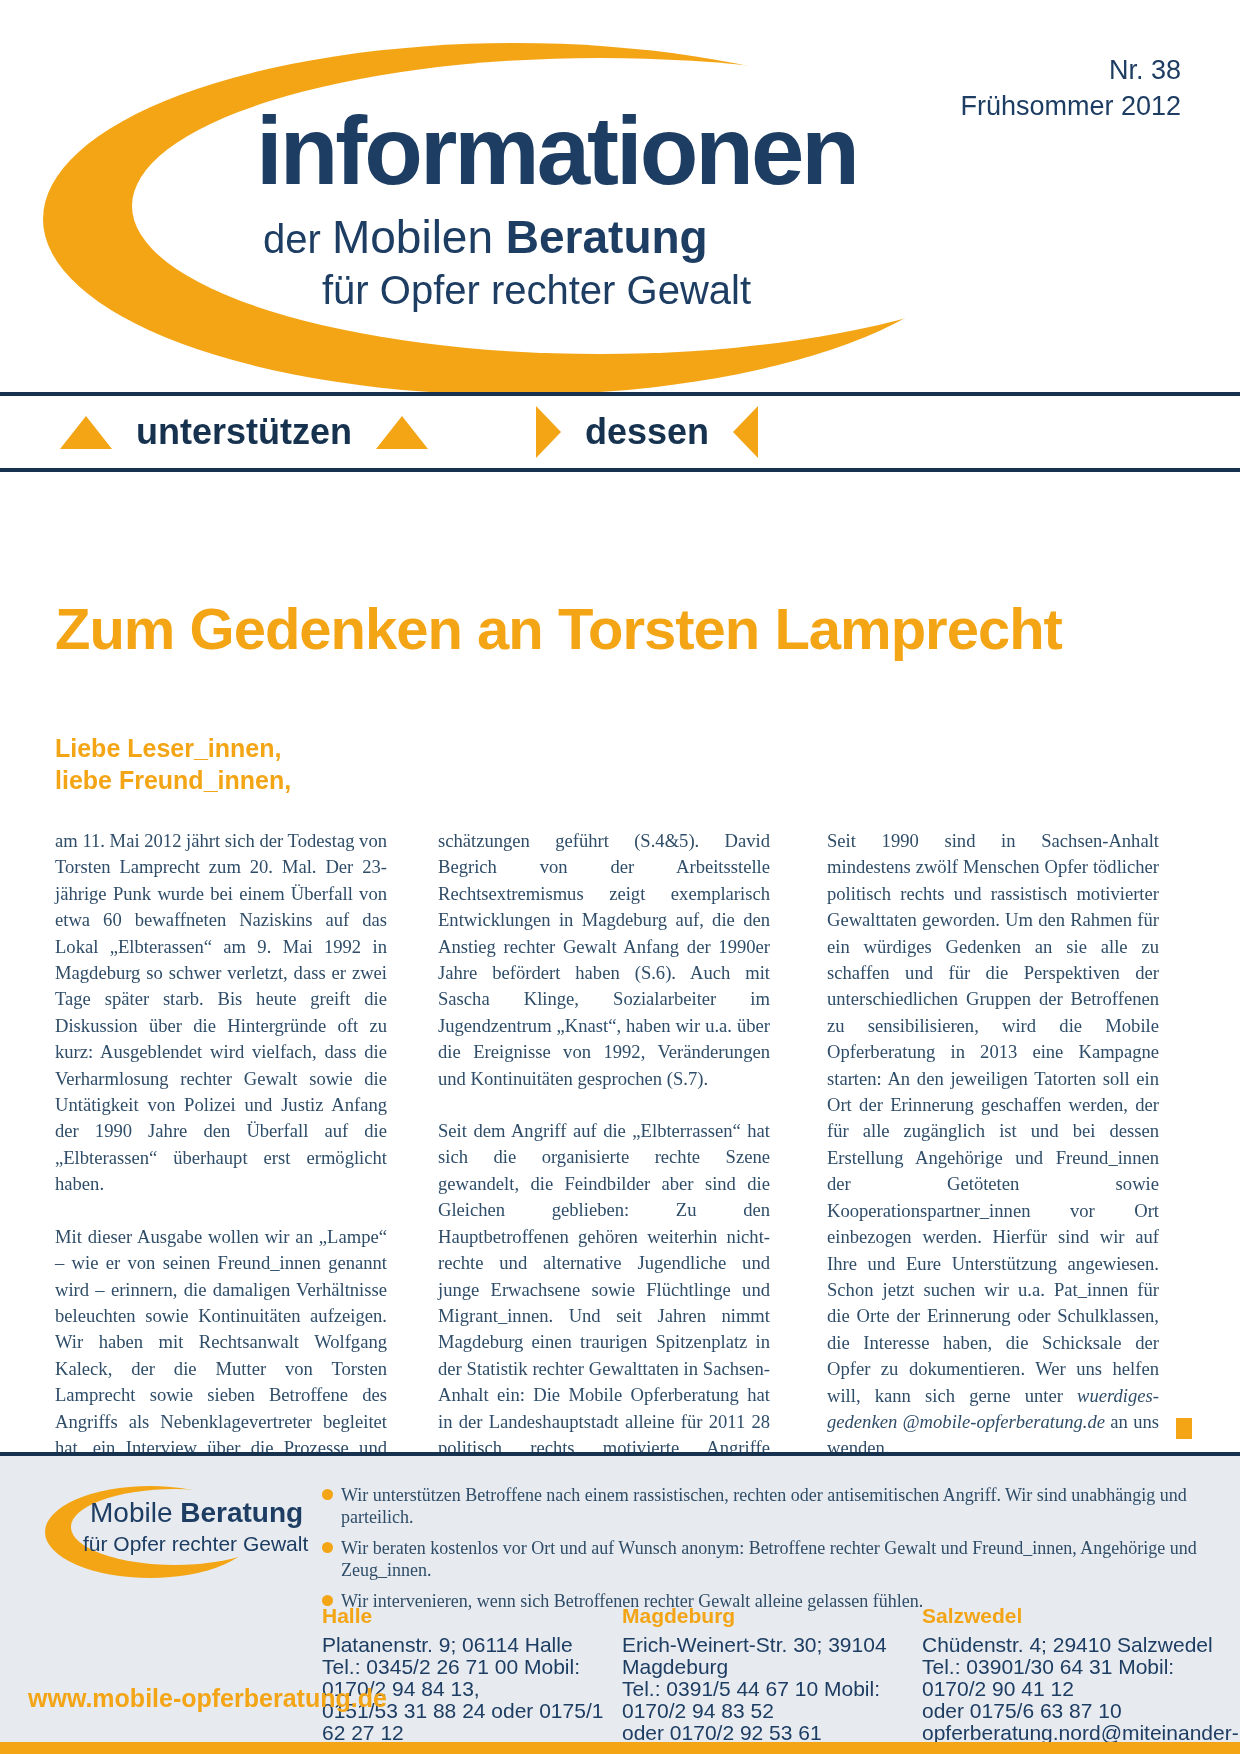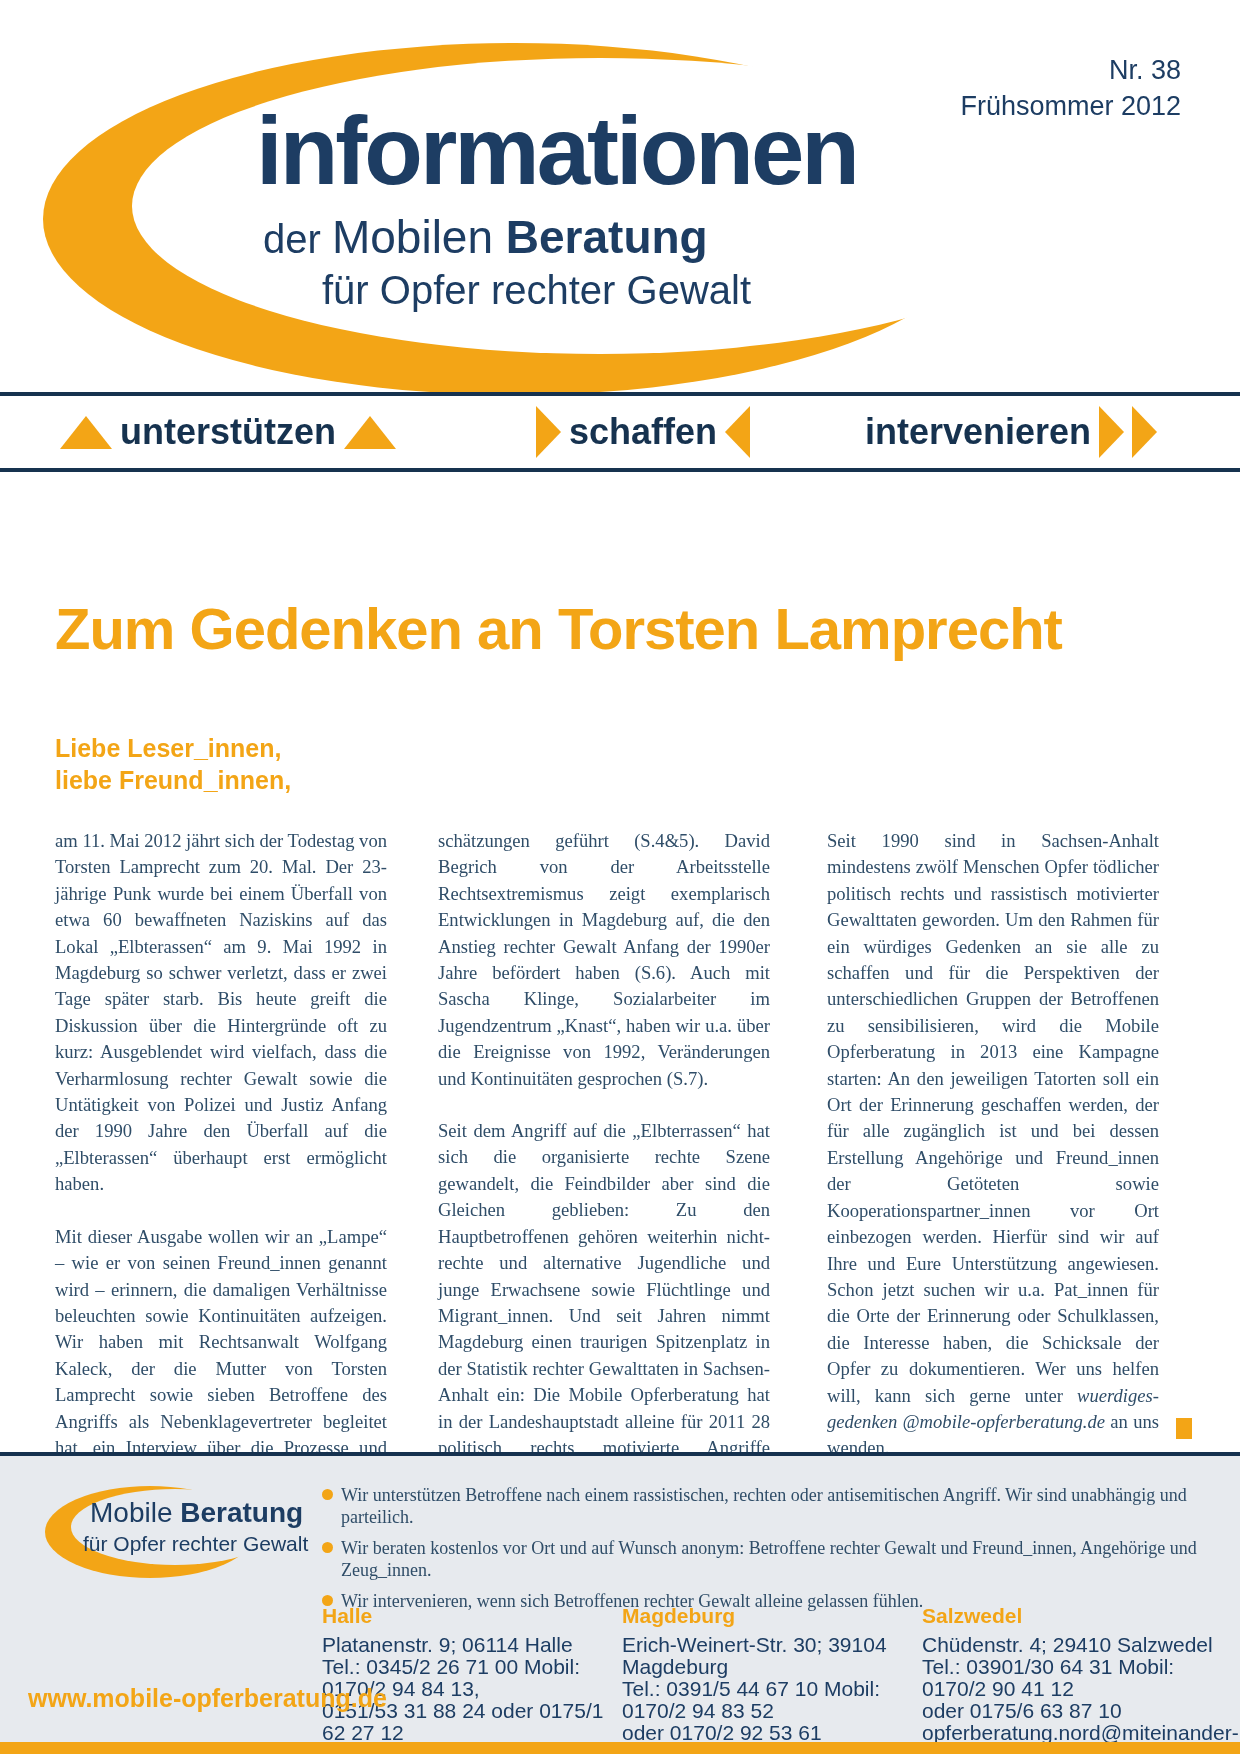--- a/index.html
+++ b/index.html
@@ -28,21 +28,21 @@
   .title-sub1{position:absolute;left:263px;top:210px;white-space:nowrap;color:var(--navy);}
   .title-sub1 .s-der{font-size:40px;font-weight:400;}
   .title-sub1 .s-mob{font-size:46px;font-weight:400;}
   .title-sub1 .s-ber{font-size:46px;font-weight:700;}
   .title-sub2{position:absolute;left:322px;top:268px;font-size:40px;font-weight:400;color:var(--navy);white-space:nowrap;}
   
   .rule{position:absolute;left:0;width:1240px;height:4px;background:var(--navy-dark);}
   .rule-a{top:392px;}
   .rule-b{top:468px;}
   .rule-c{top:1452px;}
-  .band-group{position:absolute;top:396px;height:72px;display:flex;align-items:center;gap:8px;}
+  .band-group{position:absolute;top:396px;height:72px;display:flex;align-items:center;gap:24px;}
   .band-word{font-size:36px;font-weight:700;color:var(--navy-dark);white-space:nowrap;}
   .bg-1{left:60px;}
   .bg-2{left:536px;}
   .bg-3{left:865px;}
   .tri{width:0;height:0;display:inline-block;}
   .tri-up{border-left:26px solid transparent;border-right:26px solid transparent;border-bottom:33px solid var(--orange);}
   .tri-right{border-top:26px solid transparent;border-bottom:26px solid transparent;border-left:25px solid var(--orange);}
   .tri-left{border-top:26px solid transparent;border-bottom:26px solid transparent;border-right:25px solid var(--orange);}
   
   .kicker{position:absolute;left:55px;top:546px;margin:0;font-size:47px;line-height:54px;
@@ -109,27 +109,22 @@
 
   <div class="rule rule-a"></div>
 
   <div class="band-group bg-1">
     <span class="tri tri-up"></span>
     <span class="band-word">unterstützen</span>
     <span class="tri tri-up"></span>
   </div>
   <div class="band-group bg-2">
     <span class="tri tri-right"></span>
-    <span class="band-word">schaffen</span>
+    <span class="band-word">dessen</span>
     <span class="tri tri-left"></span>
-  </div>
-  <div class="band-group bg-3">
-    <span class="band-word">intervenieren</span>
-    <span class="tri tri-right"></span>
-    <span class="tri tri-right"></span>
   </div>
 
   <div class="rule rule-b"></div>
 
   <h2 class="headline">Zum Gedenken an Torsten Lamprecht</h2>
 
   <div class="salutation">
     <div>Liebe Leser_innen,</div>
     <div>liebe Freund_innen,</div>
   </div>

